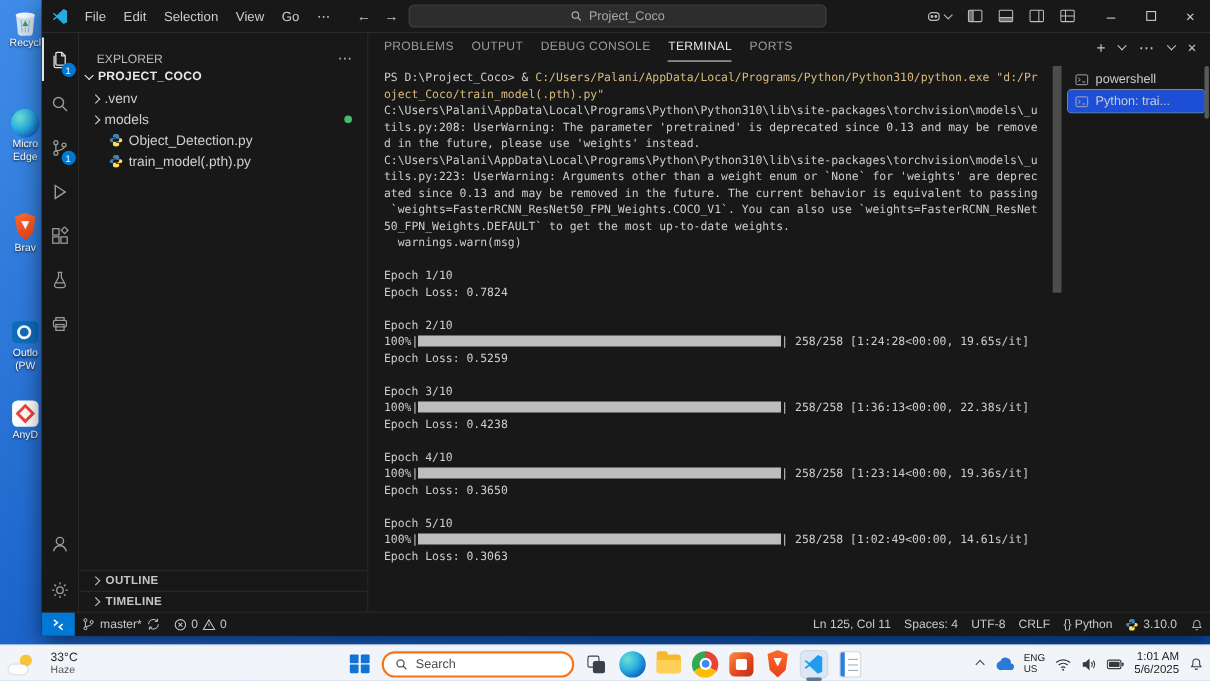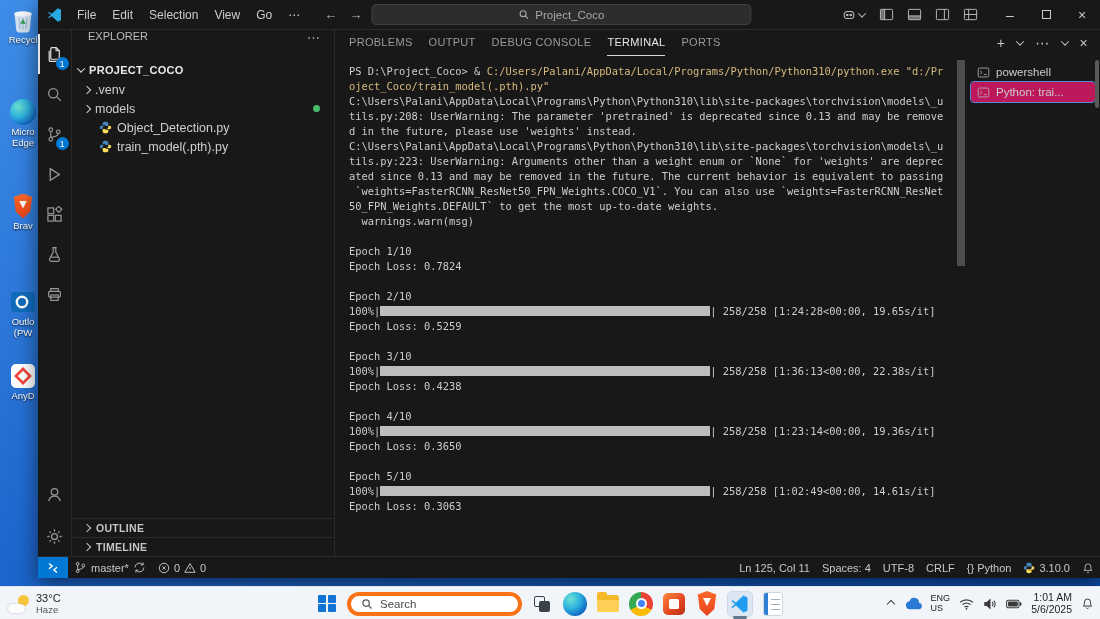--- a/index.html
+++ b/index.html
@@ -49,21 +49,21 @@
   .activitybar{width:34px;flex:none;display:flex;flex-direction:column;align-items:center;
     background:#181818;border-right:1px solid #2b2b2b;padding-top:4px;}
   .ab-btn{width:34px;height:40px;display:flex;align-items:center;justify-content:center;color:#9a9a9a;position:relative;}
   .ab-btn.active{color:#e4e4e4;box-shadow:inset 2px 0 0 #e4e4e4;}
   .badge{position:absolute;right:3px;bottom:4px;min-width:13px;height:13px;border-radius:7px;background:#0078d4;
     color:#fff;font-size:8.5px;display:flex;align-items:center;justify-content:center;padding:0 2px;}
   .ab-bottom{margin-top:auto;margin-bottom:2px;}
 
   .sidebar{width:263px;flex:none;background:#181818;border-right:1px solid #2b2b2b;
     display:flex;flex-direction:column;font-size:12.5px;}
-  .sb-header{height:30px;flex:none;display:flex;align-items:flex-start;padding:0 14px 0 16px;font-size:11px;color:#bbb;}
+  .sb-header{height:30px;flex:none;display:flex;align-items:flex-end;padding:0 14px 0 16px;font-size:11px;color:#bbb;}
   .sb-more{margin-left:auto;font-size:13px;color:#bdbdbd;}
   .root-row{height:20px;display:flex;align-items:center;gap:5px;padding-left:6px;font-weight:700;
     font-size:11px;color:#e8e8e8;letter-spacing:.3px;}
   .tree-row{height:19px;display:flex;align-items:center;gap:5px;padding-left:12px;color:#cfcfcf;}
   .tree-row.file{padding-left:27px;}
   .dot-green{width:7px;height:7px;border-radius:50%;background:#49b96c;margin-left:auto;margin-right:14px;}
   .sb-spacer{flex:1;}
   .section-row{height:19px;flex:none;border-top:1px solid #2b2b2b;display:flex;align-items:center;gap:6px;
     padding-left:12px;font-size:10.5px;font-weight:700;color:#c5c5c5;letter-spacing:.3px;}
 
@@ -81,46 +81,46 @@
   .gap{margin-top:15px;}
   .t-exe{color:#d7ba7d;}
   .t-arg{color:#d7ba7d;}
   .pbar{display:inline-block;width:330px;height:10px;background:#bdbdbd;vertical-align:-1px;}
 
   .term-scroll{width:12px;flex:none;position:relative;}
   .scroll-thumb{position:absolute;left:2px;top:4px;width:8px;height:206px;background:#4d4d4d;}
 
   .term-list{flex:1;padding-top:6px;font-size:11.5px;color:#ccc;position:relative;min-width:0;}
   .tl-row{height:20px;display:flex;align-items:center;gap:6px;padding:0 6px;margin:0 5px 0 4px;border-radius:3px;white-space:nowrap;overflow:hidden;}
-  .tl-row.selected{background:#be185d;outline:1px solid #4f8bd6;}
+  .tl-row.selected{background:#1d4ed8;outline:1px solid #4f8bd6;}
   .tl-thumb{position:absolute;right:1px;top:4px;width:4px;height:48px;background:#5a5a5a;border-radius:2px;}
 
   .statusbar{height:22px;flex:none;display:flex;align-items:center;background:#181818;
     border-top:1px solid #2b2b2b;font-size:11px;color:#c8c8c8;}
   .sb-remote{width:30px;height:100%;background:#0078d4;display:flex;align-items:center;justify-content:center;flex:none;}
   .sb-item{display:flex;align-items:center;gap:4px;padding:0 6px;height:100%;}
   .sb-right{margin-left:auto;display:flex;align-items:center;height:100%;}
 
   
   .taskbar{position:absolute;left:0;bottom:0;width:1100px;height:33px;background:#f1f5fa;
     border-top:1px solid #e2e7ee;color:#222;}
-  .tb-weather{position:absolute;left:8px;top:0;height:33px;display:flex;align-items:center;gap:6px;}
+  .tb-weather{position:absolute;left:8px;top:0;height:33px;display:flex;align-items:center;gap:16px;}
   .w-icon{position:relative;width:22px;height:20px;}
   .w-sun{position:absolute;right:1px;top:1px;width:11px;height:11px;border-radius:50%;background:#f7c53d;}
   .w-cloud{position:absolute;left:0;bottom:1px;width:17px;height:9px;border-radius:6px;background:#fdfdfd;box-shadow:0 0 2px rgba(0,0,0,.25);}
   .w-temp{font-size:11px;line-height:12px;color:#1d1d1d;}
   .w-desc{font-size:9.5px;line-height:11px;color:#555;}
   .tb-center{position:absolute;left:50%;top:0;transform:translateX(-50%);height:33px;display:flex;align-items:center;gap:7px;}
   .tb-app{width:26px;height:26px;border-radius:5px;display:flex;align-items:center;justify-content:center;position:relative;flex:none;}
   .tb-app.active{background:#dde7f3;border:1px solid #cdd9e8;}
   .tb-app.active::after{content:"";position:absolute;bottom:-3px;left:50%;transform:translateX(-50%);
     width:14px;height:3px;border-radius:2px;background:#61788f;}
   .start-grid{display:grid;grid-template-columns:8px 8px;grid-gap:1.5px;}
   .start-grid span{width:8px;height:8px;background:#1173d4;border-radius:1px;}
-  .tb-search{width:175px;height:24px;border-radius:12px;background:#fff;border:4px solid #f97316;
+  .tb-search{width:175px;height:24px;border-radius:12px;background:#fff;border:2px solid #f97316;
     display:flex;align-items:center;gap:7px;padding:0 10px;font-size:11.5px;color:#4a4a4a;flex:none;}
   .tv-sq1{position:absolute;left:5px;top:5px;width:11px;height:11px;border:1.6px solid #39414b;border-radius:2px;background:#f1f5fa;}
   .tv-sq2{position:absolute;right:5px;bottom:5px;width:11px;height:11px;border-radius:2px;background:#39414b;}
   .folder-ic{position:relative;width:22px;height:17px;}
   .folder-back{position:absolute;inset:0;border-radius:2px 3px 3px 3px;background:#f7b92c;}
   .folder-flap{position:absolute;left:0;top:-3px;width:10px;height:5px;border-radius:2px 2px 0 0;background:#f7b92c;}
   .folder-front{position:absolute;left:0;bottom:0;width:22px;height:12px;border-radius:2px;background:#ffd056;}
   .chrome-ball{width:24px;height:24px;border-radius:50%;position:relative;
     background:conic-gradient(#ea4335 0 120deg,#fbbc05 120deg 240deg,#34a853 240deg 360deg);}
   .chrome-dot{position:absolute;inset:6.5px;border-radius:50%;background:#4285f4;border:2.5px solid #fff;}

